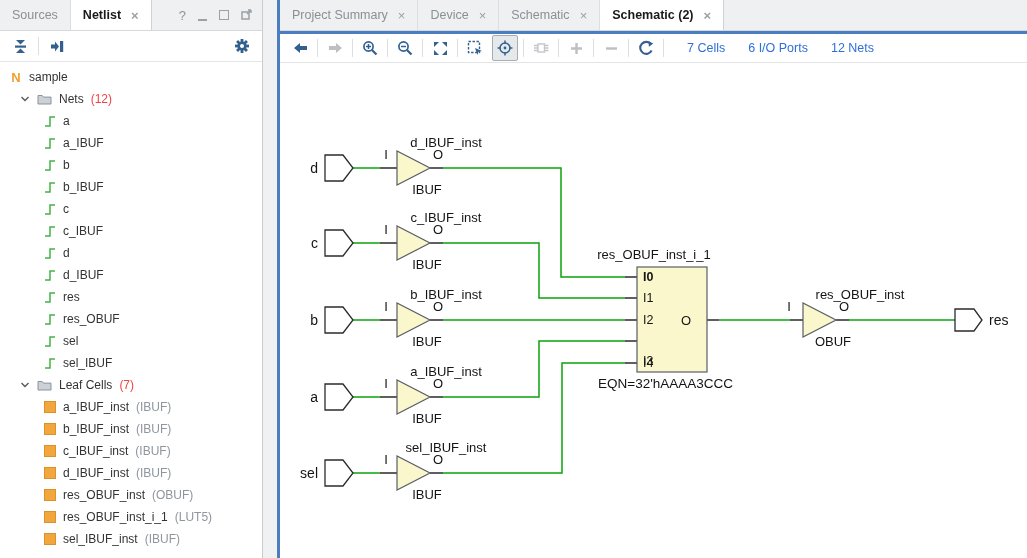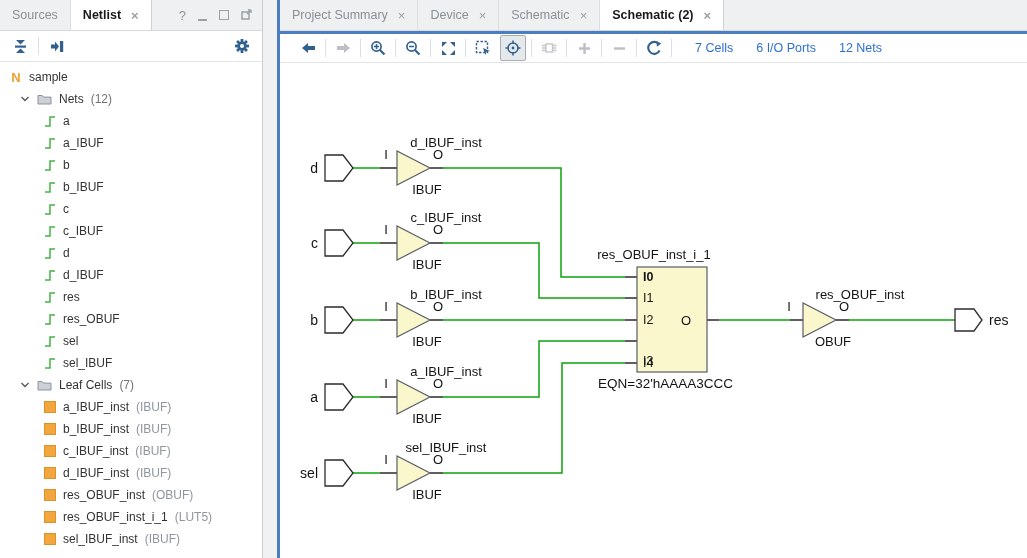--- a/index.html
+++ b/index.html
@@ -17,33 +17,33 @@
   .sep{width:1px;height:18px;background:#dcdfe2;align-self:center;}
   .icon-btn{width:24px;height:24px;display:flex;align-items:center;justify-content:center;flex:0 0 auto;}
 
   
   .left-panel{position:absolute;left:0;top:0;width:262px;height:558px;background:#fff;
               border-right:1px solid #c9cdd1;display:flex;flex-direction:column;}
   .lp-titlebar-icons{margin-left:auto;display:flex;align-items:center;gap:12px;padding-right:10px;color:#8f9398;font-size:13px;}
   .lp-toolbar{height:30px;background:#fff;border-bottom:1px solid #e3e5e7;display:flex;align-items:center;gap:6px;padding:0 8px;}
   .tree{flex:1;overflow:hidden;padding-top:4px;background:#fff;}
   .trow{height:22px;display:flex;align-items:center;gap:7px;font-size:12px;color:#333;white-space:nowrap;}
-  .trow .cnt{color:#737373;}
+  .trow .cnt{color:#ef4444;}
   .trow .typ{color:#8f969e;}
   .indent-root{padding-left:10px;}
   .indent-hdr{padding-left:20px;}
   .indent-item{padding-left:44px;}
   .n-glyph{color:#f0a030;font-weight:bold;font-size:13px;width:12px;text-align:center;}
   .leaf-sq{width:10px;height:10px;background:#f2a73e;border:1px solid #dd9129;flex:0 0 auto;}
 
   
   .right-panel{position:absolute;left:277px;top:0;width:750px;height:558px;box-sizing:border-box;
                border-left:3px solid #4a7ec1;display:flex;flex-direction:column;background:#fff;}
   .rp-underline{height:3px;background:#4a7ec1;flex:0 0 auto;}
-  .rp-toolbar{height:28px;border-bottom:1px solid #e2e4e6;display:flex;align-items:center;gap:5px;padding:0 16px;background:#fff;}
+  .rp-toolbar{height:28px;border-bottom:1px solid #e2e4e6;display:flex;align-items:center;gap:5px;padding:0 8px;background:#fff;}
   .stat-link{color:#2f6fd6;font-size:12.5px;margin-left:18px;cursor:pointer;}
   .target-box{border:1px solid #a7adb2;background:#e6e9ec;border-radius:2px;}
   .canvas{position:relative;flex:1;background:#fff;overflow:hidden;}
   .canvas svg.wires{position:absolute;left:0;top:0;}
   .schem-label{position:absolute;font-size:13px;color:#141414;line-height:1;white-space:nowrap;}
   .port-name{width:38px;text-align:right;font-size:14px;}
   .inst-name{width:180px;text-align:center;}
   .pin-l{width:16px;text-align:center;}
   .type-l{width:80px;text-align:center;}
   .eqn-l{font-size:13.5px;}

